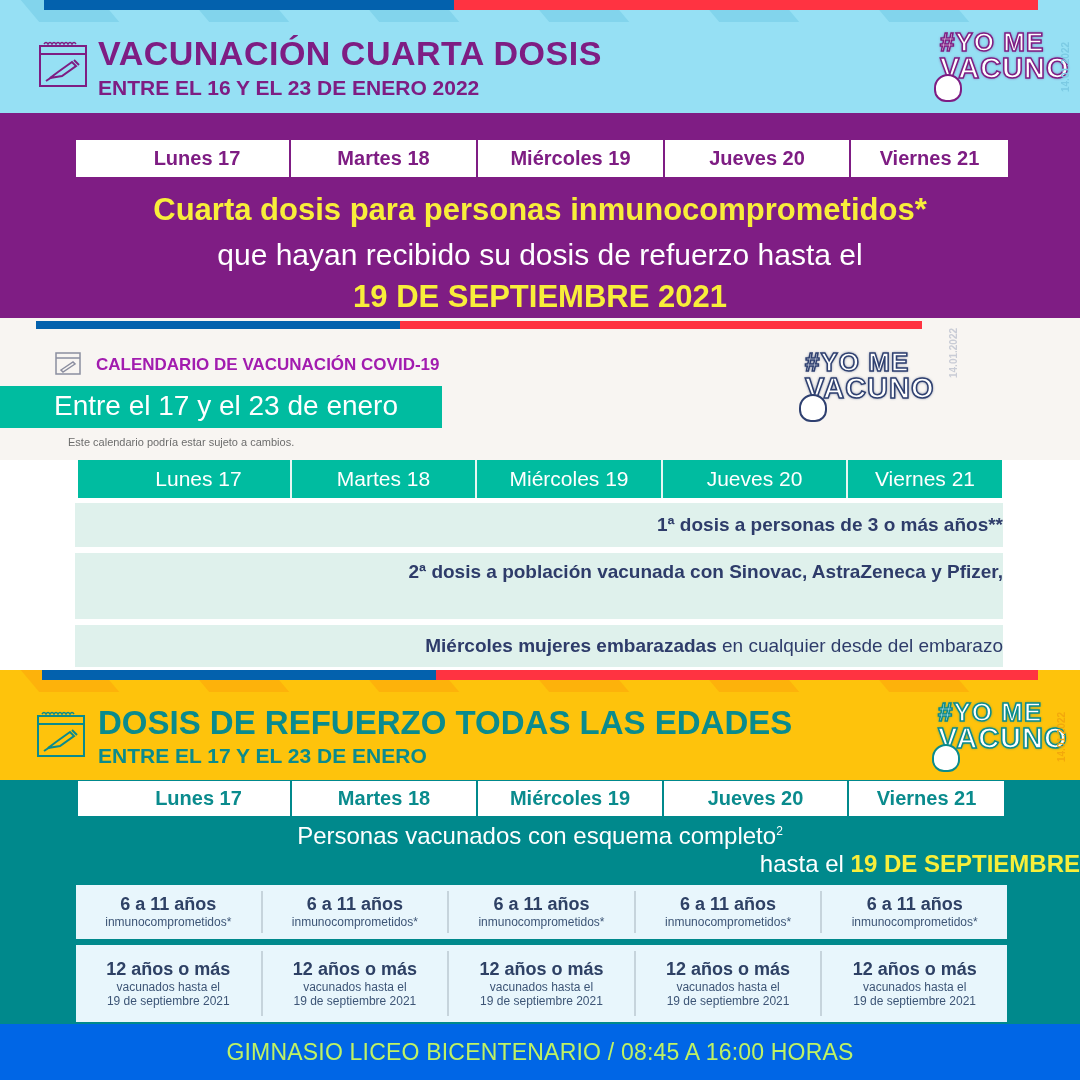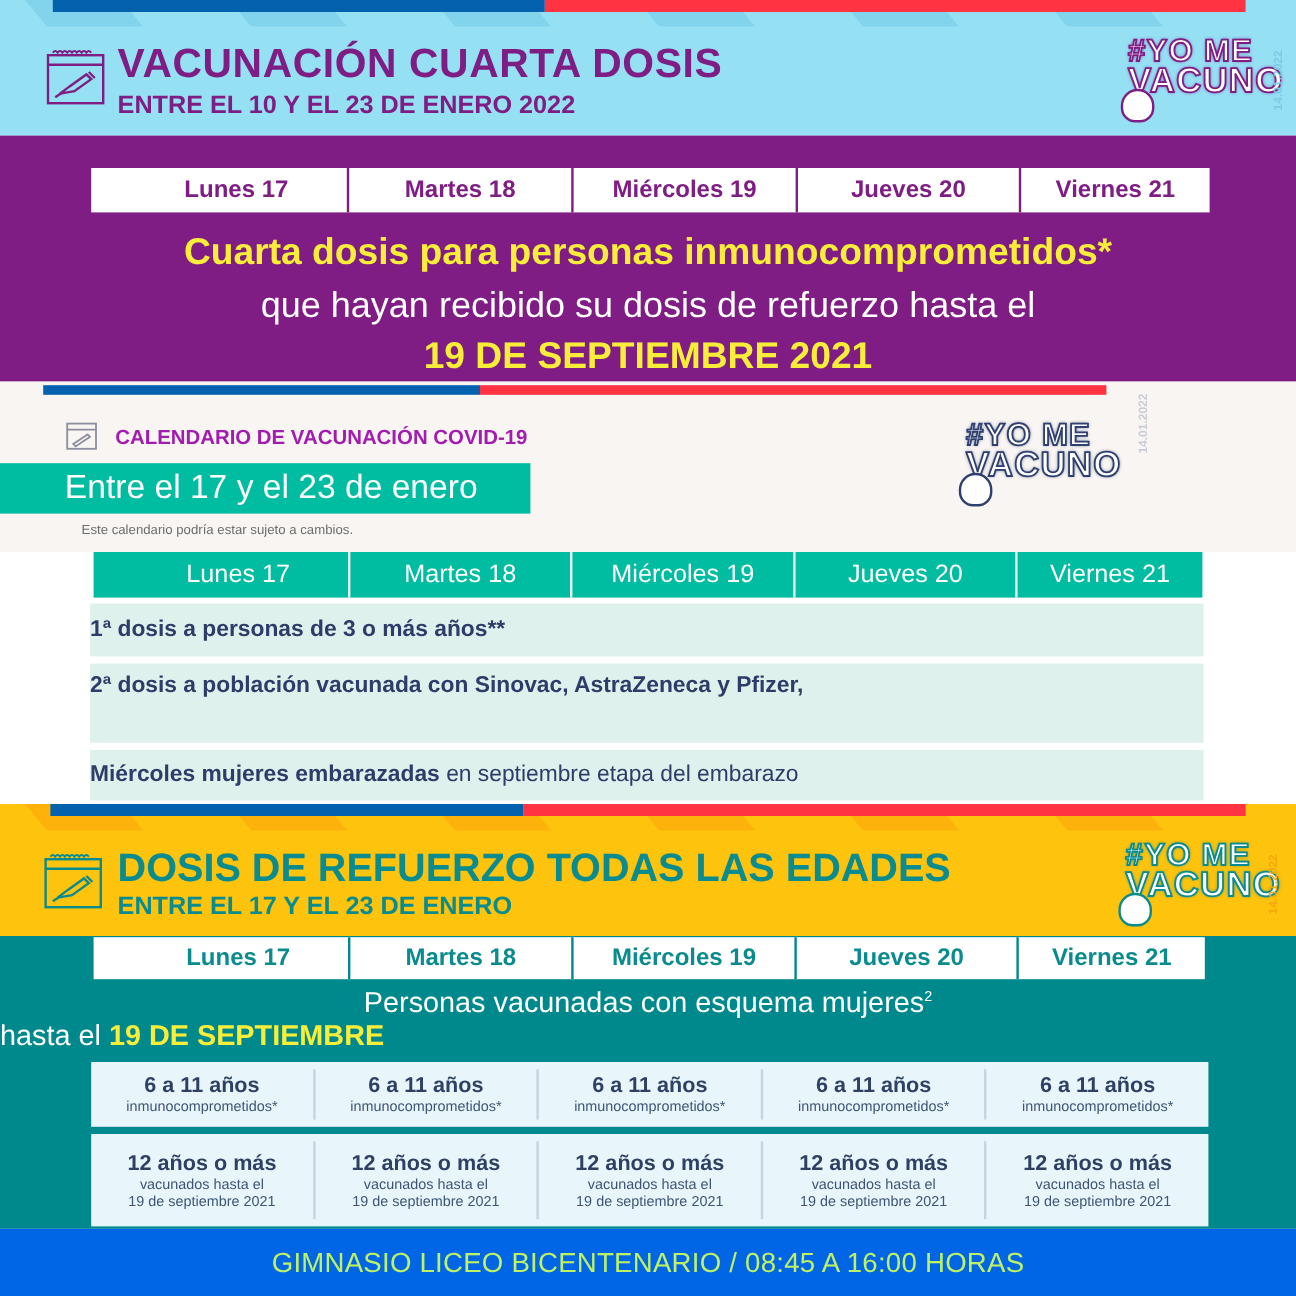--- a/index.html
+++ b/index.html
@@ -29,31 +29,31 @@
   .s1-line2 { left:0; width:1080px; top:238px; text-align:center; font-size:30px; color:#fff; }
   .s1-line3 { left:0; width:1080px; top:279px; text-align:center; font-weight:900; font-size:31px; color:#f8ee3a; }
 
   
   .s2-top { left:0; top:318px; width:1080px; height:142px; background:#f8f5f2; }
   .s2-kicker { left:96px; top:355px; font-size:17px; font-weight:700; color:#a21caf; white-space:nowrap; }
   .s2-band { left:0; top:386px; width:442px; height:42px; background:#00bca0; }
   .s2-band-text { left:54px; top:390px; font-size:28px; color:#fff; white-space:nowrap; }
   .s2-note { left:68px; top:436px; font-size:11px; color:#6d6d6d; white-space:nowrap; }
   .s2-rows { left:75px; width:928px; }
-  .s2-row { position:absolute; left:0; width:928px; background:#dff1ec; text-align:left; color:#2e3c6a; }
+  .s2-row { position:absolute; left:0; width:928px; background:#dff1ec; text-align:right; color:#2e3c6a; }
   .s2-row b { font-weight:700; }
 
   
   .s3-head { left:0; top:670px; width:1080px; height:110px; background:#fec30c; overflow:hidden; }
   .s3-title { left:98px; top:704px; font-weight:900; font-size:33px; color:#0a8b8d; white-space:nowrap; }
   .s3-sub { left:98px; top:744px; font-weight:900; font-size:21px; color:#0a8b8d; white-space:nowrap; }
   .s3-body { left:0; top:780px; width:1080px; height:244px; background:#00898c; }
   .s3-line1 { left:0; width:1080px; top:822px; text-align:center; font-size:24px; color:#fff; }
   .s3-line1 sup { font-size:12px; }
-  .s3-line2 { left:0; width:1080px; top:850px; text-align:left; font-size:24px; color:#fff; }
+  .s3-line2 { left:0; width:1080px; top:850px; text-align:right; font-size:24px; color:#fff; }
   .s3-line2 b { color:#f8ee3a; font-weight:900; }
   .grid-row { position:absolute; display:flex; left:76px; width:931px; background:#e8f6fc; }
   .grid-cell { flex:1; text-align:center; color:#2e4165; border-right:2px solid #c6d4dc; display:flex; flex-direction:column; justify-content:center; margin:6px 0; }
   .grid-cell:last-child { border-right:none; }
   .grid-cell .big { font-size:18px; font-weight:700; color:#2e4165; }
   .grid-cell .small { font-size:12px; color:#3d5576; line-height:1.2; }
 
   
   .footer { left:0; top:1024px; width:1080px; height:56px; background:#0066e6; display:flex; align-items:center; justify-content:center; }
   .footer span { color:#bef264; font-size:23px; letter-spacing:0.2px; }
@@ -75,21 +75,21 @@
   <svg class="cal-icon" style="left:36px; top:40px;" width="54" height="50" viewBox="0 0 54 50">
     <rect x="4" y="6" width="46" height="40" fill="none" stroke="#7e1d83" stroke-width="2"></rect>
     <line x1="4" y1="14" x2="50" y2="14" stroke="#7e1d83" stroke-width="2"></line>
     <path d="M8 4 q2 -3 4 0 q2 -3 4 0 q2 -3 4 0 q2 -3 4 0 q2 -3 4 0 q2 -3 4 0 q2 -3 4 0 q2 -3 4 0" fill="none" stroke="#7e1d83" stroke-width="1.5"></path>
     <path d="M14 38 L22 32 L36 22 L40 26 L26 36 Z" fill="none" stroke="#7e1d83" stroke-width="2"></path>
     <line x1="10" y1="41" x2="16" y2="37" stroke="#7e1d83" stroke-width="2"></line>
     <line x1="38" y1="20" x2="43" y2="25" stroke="#7e1d83" stroke-width="2"></line>
   </svg>
 </div>
 <div class="abs s1-title">VACUNACIÓN CUARTA DOSIS</div>
-<div class="abs s1-sub">ENTRE EL 10 Y EL 23 DE ENERO 2022</div>
+<div class="abs s1-sub">ENTRE EL 16 Y EL 23 DE ENERO 2022</div>
 <div class="logo" style="left:940px; top:30px; color:#fff; -webkit-text-stroke:1.5px #7e1d83; text-shadow:0 0 3px #7e1d83;">
   <div class="l1">#YO ME</div>
   <div class="l2">VACUNO</div>
   <div class="hand" style="border:2px solid #7e1d83;"></div>
 </div>
 <div class="vert-date" style="left:1060px; top:92px; color:#7ccbe4;">14.01.2022</div>
 
 <div class="abs s1-body"></div>
 <div class="dayrow" style="left:76px; top:140px; width:932px; height:37px; background:#fff;">
   <div class="day" style="width:186px; color:#7e1d83; border-right-color:#7f1d84;">Lunes 17</div>
@@ -132,21 +132,21 @@
 </div>
 
 <div class="abs s2-rows" style="top:503px; height:160px;">
   <div class="s2-row" style="top:0; height:44px; line-height:44px; font-size:19px;">
     <b>1ª dosis a personas de 3 o más años**</b>
   </div>
   <div class="s2-row" style="top:50px; height:66px; padding-top:8px;">
     <div style="font-size:19px; font-weight:700;">2ª dosis a población vacunada con Sinovac, AstraZeneca y Pfizer,</div>
   </div>
   <div class="s2-row" style="top:122px; height:42px; line-height:42px; font-size:19px;">
-    <b>Miércoles mujeres embarazadas</b><span> en septiembre etapa del embarazo</span>
+    <b>Miércoles mujeres embarazadas</b><span> en cualquier desde del embarazo</span>
   </div>
 </div>
 
 <div class="abs s3-head">
   <div class="stripe-decor" style="left:30px; background:#fdb20b;"></div>
   <div class="stripe-decor" style="left:200px; background:#fdb20b;"></div>
   <div class="stripe-decor" style="left:370px; background:#fdb20b;"></div>
   <div class="stripe-decor" style="left:540px; background:#fdb20b;"></div>
   <div class="stripe-decor" style="left:710px; background:#fdb20b;"></div>
   <div class="stripe-decor" style="left:880px; background:#fdb20b;"></div>
@@ -174,21 +174,21 @@
 
 <div class="abs s3-body"></div>
 <div class="dayrow" style="left:78px; top:781px; width:926px; height:35px; background:#fff;">
   <div class="day" style="width:185px; color:#0a8b8d; border-right-color:#00898c;">Lunes 17</div>
   <div class="day" style="width:186px; color:#0a8b8d; border-right-color:#00898c;">Martes 18</div>
   <div class="day" style="width:186px; color:#0a8b8d; border-right-color:#00898c;">Miércoles 19</div>
   <div class="day" style="width:185px; color:#0a8b8d; border-right-color:#00898c;">Jueves 20</div>
   <div class="day" style="flex:1; color:#0a8b8d; border-right:none;">Viernes 21</div>
 </div>
 <div class="abs s3-line1">
-  <span>Personas vacunadas con esquema mujeres</span><sup>2</sup>
+  <span>Personas vacunados con esquema completo</span><sup>2</sup>
 </div>
 <div class="abs s3-line2">
   <span>hasta el </span><b>19 DE SEPTIEMBRE</b>
 </div>
 
 <div class="grid-row" style="top:885px; height:54px;">
   <div class="grid-cell">
       <div class="big">6 a 11 años</div>
       <div class="small">inmunocomprometidos*</div>
     </div>

